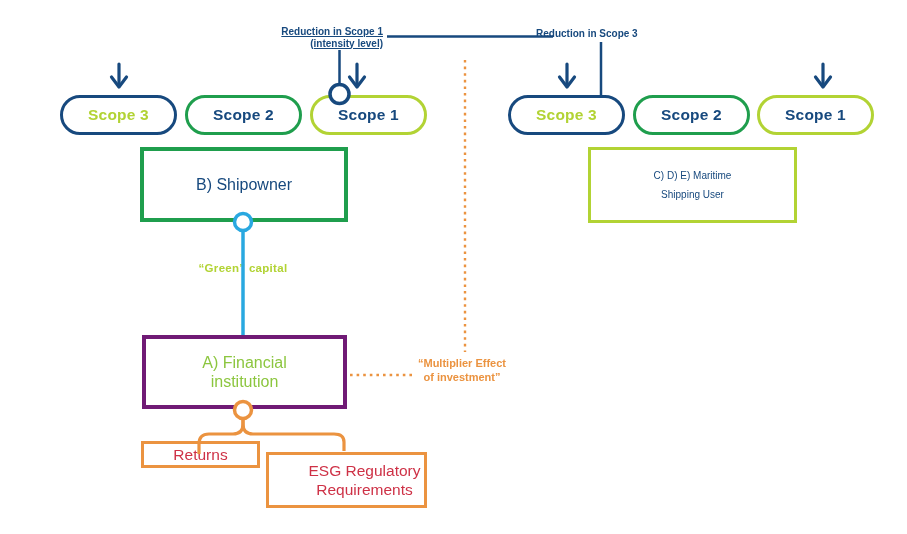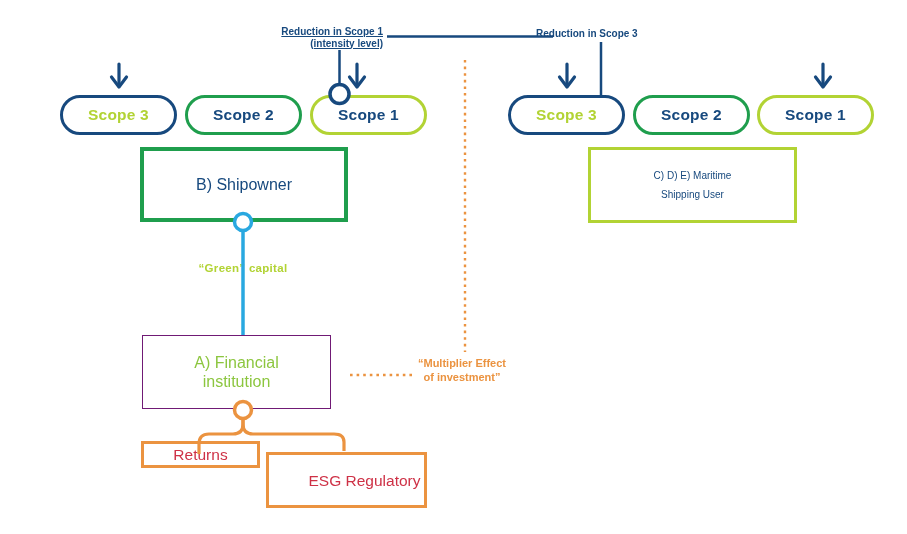--- a/index.html
+++ b/index.html
@@ -67,22 +67,22 @@
   }
   .box-shipowner {
     left: 140px; top: 147px; width: 208px; height: 75px;
     border: 4px solid #1F9E4D; color: #17497E; font-size: 16px;
   }
   .box-maritime {
     left: 588px; top: 147px; width: 209px; height: 76px;
     border: 3px solid #B2D334; color: #17497E; font-size: 10px; line-height: 19px;
   }
   .box-financial {
-    left: 142px; top: 335px; width: 189px; height: 74px;
-    border: 1px solid #701a75; color: #8CC63F; font-size: 16px; line-height: 19px;
+    left: 142px; top: 335px; width: 205px; height: 74px;
+    border: 4px solid #701a75; color: #8CC63F; font-size: 16px; line-height: 19px;
   }
   .box-returns {
     left: 141px; top: 441px; width: 119px; height: 27px;
     border: 3px solid #EB9340; color: #CE3146; font-size: 15.5px;
   }
   .box-esg {
     left: 266px; top: 452px; width: 161px; height: 56px;
     border: 3px solid #EB9340; color: #CE3146; font-size: 15.5px; line-height: 19px; padding-left: 36px;
   }
 
@@ -148,20 +148,21 @@
     <div>A) Financial</div>
     <div>institution</div>
   </div>
 
   <div class="box box-returns">
     <div>Returns</div>
   </div>
 
   <div class="box box-esg">
     <div>ESG Regulatory</div>
+    <div>Requirements</div>
   </div>
 
   <div class="ann ann-green-capital">“Green” capital</div>
   <div class="ann ann-multiplier">
     <div>“Multiplier Effect</div>
     <div>of investment”</div>
   </div>
 
   <svg class="overlay" viewBox="0 0 907 534" fill="none" xmlns="http://www.w3.org/2000/svg">
 

